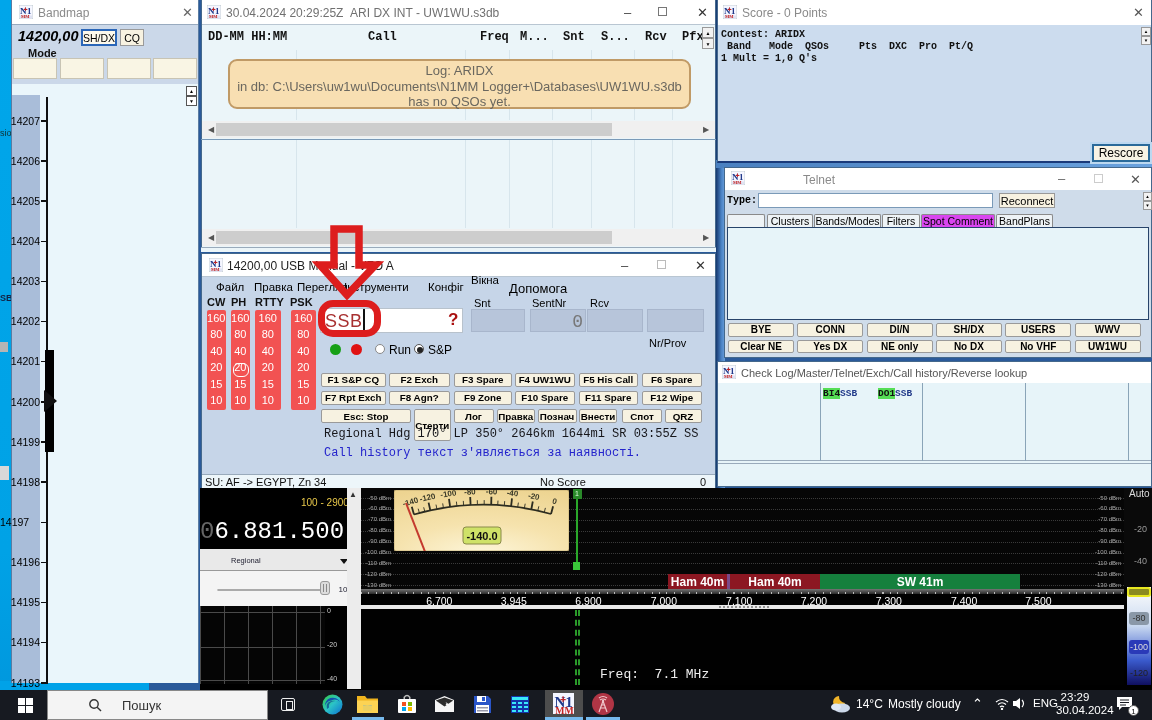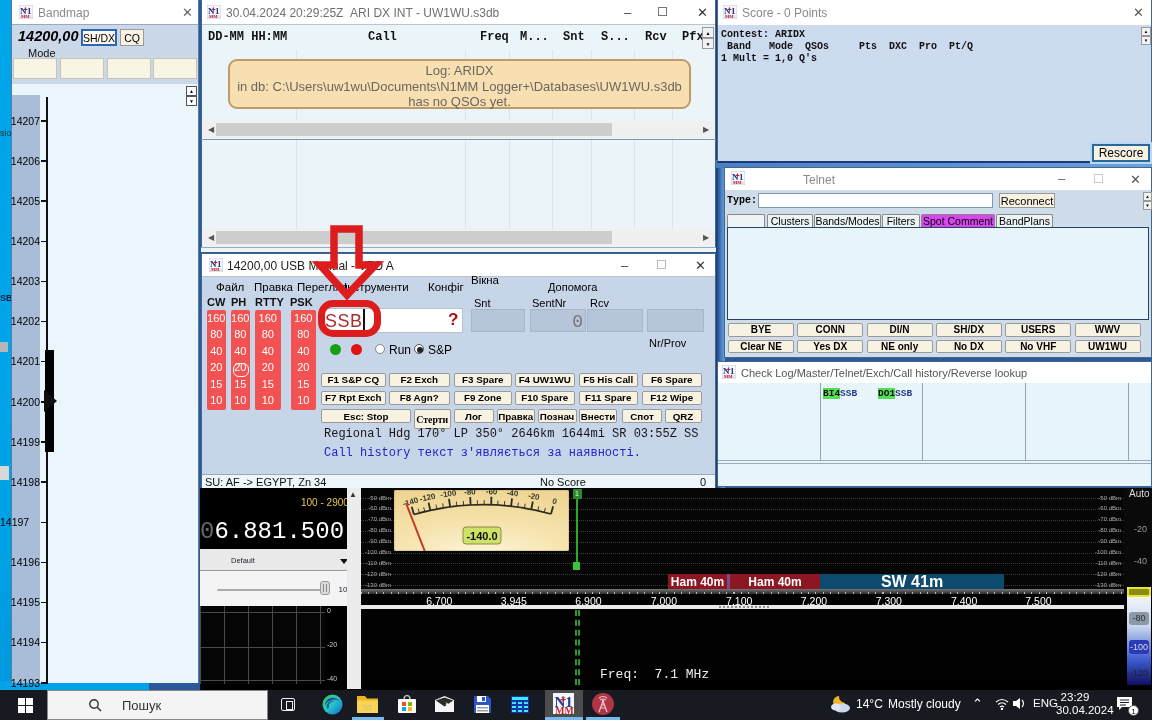--- a/index.html
+++ b/index.html
@@ -25,21 +25,21 @@
     <text x="4.5" y="7" font-size="7" font-weight="bold" fill="#c42222">+</text>
     <rect x="1" y="10.5" width="12" height="3" fill="#dfe2f2"></rect>
     <text x="2" y="13.4" font-size="4.5" font-weight="bold" fill="#c42222" font-family="Liberation Serif">MM</text>
   </svg>
 <div class="a tt" style="left:38px;top:6px;">Bandmap</div>
 <div class="a" style="left:182px;top:5px;font-size:13px;color:#666;">✕</div>
 <div class="a" style="left:12px;top:24px;width:186px;height:60px;background:#cbd8e9;border-top:1px solid #98aabf"></div>
 <div class="a" style="left:18px;top:28px;font-size:14.5px;font-weight:bold;font-style:italic;color:#000;">14200,00</div>
 <div class="a" style="left:81px;top:29px;width:36px;height:17px;background:#fdf9ec;border:2px solid #2a66b8;display:flex;align-items:center;justify-content:center;font-size:10.5px;">SH/DX</div>
 <div class="a" style="left:120px;top:29px;width:24px;height:17px;background:#f7f2e1;border:1px solid #9a9a9a;display:flex;align-items:center;justify-content:center;font-size:10.5px;">CQ</div>
-<div class="a" style="left:20px;top:47px;font-size:11px;font-weight:normal;color:#111;padding-left:8px;">Mode</div>
+<div class="a" style="left:20px;top:47px;font-size:11px;font-weight:bold;color:#111;padding-left:8px;">Mode</div>
 <div class="a" style="left:13px;top:58px;width:44px;height:21px;background:#f9f5e4;border:1px solid #c8c4b4;"></div>
 <div class="a" style="left:60px;top:58px;width:44px;height:21px;background:#f9f5e4;border:1px solid #c8c4b4;"></div>
 <div class="a" style="left:107px;top:58px;width:44px;height:21px;background:#f9f5e4;border:1px solid #c8c4b4;"></div>
 <div class="a" style="left:153px;top:58px;width:44px;height:21px;background:#f9f5e4;border:1px solid #c8c4b4;"></div>
 <div class="a" style="left:12px;top:84px;width:186px;height:599px;background:#eaf6fb;"></div>
 <div class="a" style="left:12px;top:95px;width:28px;height:588px;background:#a9bdd9;"></div>
 <div class="a" style="left:186px;top:86px;width:11px;height:10px;background:#fff;border:1px solid #555;font-size:5px;color:#000;display:flex;align-items:center;justify-content:center;">▲</div>
 <div class="a" style="left:186px;top:96px;width:11px;height:10px;background:#fff;border:1px solid #555;font-size:5px;color:#000;display:flex;align-items:center;justify-content:center;">▼</div>
 <div class="a" style="left:46px;top:97px;width:2px;height:586px;background:#111;"></div>
 <div class="a" style="left:0px;top:114.5px;width:40px;text-align:right;font-size:10.5px;color:#000;">14207</div>
@@ -142,21 +142,21 @@
 <div class="a" style="left:202px;top:276px;width:513px;height:1px;background:#b9c6d2;"></div>
 <div class="a" style="left:621px;top:258px;font-size:13px;color:#444;">–</div>
 <div class="a" style="left:657px;top:260px;width:9px;height:9px;border:1px solid #bbb;"></div>
 <div class="a" style="left:695px;top:258px;font-size:13px;color:#333;">✕</div>
 <div class="a" style="left:216px;top:281px;font-size:11.5px;color:#000;">Файл</div>
 <div class="a" style="left:254px;top:281px;font-size:11.5px;color:#000;">Правка</div>
 <div class="a" style="left:297px;top:281px;font-size:11.5px;color:#000;">Перегляд</div>
 <div class="a" style="left:344px;top:281px;font-size:11.5px;color:#000;">Інструменти</div>
 <div class="a" style="left:428px;top:281px;font-size:11.5px;color:#000;">Конфіг</div>
 <div class="a" style="left:471px;top:274px;font-size:11.5px;color:#000;">Вікна</div>
-<div class="a" style="left:509px;top:281px;font-size:11px;color:#000;margin-left:39px;">Допомога</div>
+<div class="a" style="left:509px;top:281px;font-size:13px;color:#000;">Допомога</div>
 <div class="a" style="left:207px;top:296px;font-size:11px;font-weight:bold;color:#111;">CW</div>
 <div class="a" style="left:231px;top:296px;font-size:11px;font-weight:bold;color:#111;">PH</div>
 <div class="a" style="left:255px;top:296px;font-size:11px;font-weight:bold;color:#111;">RTTY</div>
 <div class="a" style="left:290px;top:296px;font-size:11px;font-weight:bold;color:#111;">PSK</div>
 <div class="a" style="left:474px;top:297px;font-size:11px;color:#000;">Snt</div>
 <div class="a" style="left:532px;top:297px;font-size:11px;color:#000;">SentNr</div>
 <div class="a" style="left:590px;top:297px;font-size:11px;color:#000;">Rcv</div>
 <div class="a" style="left:649px;top:297px;font-size:11px;color:#000;margin-top:40px;">Nr/Prov</div>
 <div class="a" style="left:206.5px;top:310px;width:19.5px;height:100px;background:#f25252;border-radius:2px;"></div>
 <div class="a" style="left:206.5px;top:311.5px;width:19.5px;text-align:center;font-size:11px;color:#fff;">160</div>
@@ -209,21 +209,21 @@
 <div class="a beb" style="left:389.0px;top:390.5px;width:60.5px;height:14px;">F8 Agn?</div>
 <div class="a beb" style="left:453.5px;top:372.5px;width:58.5px;height:14px;">F3 Spare</div>
 <div class="a beb" style="left:453.5px;top:390.5px;width:58.5px;height:14px;">F9 Zone</div>
 <div class="a beb" style="left:514.5px;top:372.5px;width:60.5px;height:14px;">F4 UW1WU</div>
 <div class="a beb" style="left:514.5px;top:390.5px;width:60.5px;height:14px;">F10 Spare</div>
 <div class="a beb" style="left:578.5px;top:372.5px;width:59.5px;height:14px;">F5 His Call</div>
 <div class="a beb" style="left:578.5px;top:390.5px;width:59.5px;height:14px;">F11 Spare</div>
 <div class="a beb" style="left:642.0px;top:372.5px;width:59.5px;height:14px;">F6 Spare</div>
 <div class="a beb" style="left:642.0px;top:390.5px;width:59.5px;height:14px;">F12 Wipe</div>
 <div class="a beb" style="left:321.0px;top:409px;width:90.0px;height:14px;font-size:9.8px;">Esc: Stop</div>
-<div class="a beb" style="left:414.0px;top:409px;width:36.5px;height:20px;font-size:9.8px;font-family:Liberation Serif, serif;">Стерти</div>
+<div class="a beb" style="left:414.0px;top:409px;width:36.5px;height:32px;font-size:9.8px;">Стерти</div>
 <div class="a beb" style="left:453.5px;top:409px;width:40.0px;height:14px;font-size:9.8px;">Лог</div>
 <div class="a beb" style="left:497.0px;top:409px;width:37.5px;height:14px;font-size:9.8px;">Правка</div>
 <div class="a beb" style="left:537.5px;top:409px;width:39.0px;height:14px;font-size:9.8px;">Познач</div>
 <div class="a beb" style="left:579.0px;top:409px;width:38.0px;height:14px;font-size:9.8px;">Внести</div>
 <div class="a beb" style="left:622.0px;top:409px;width:40.0px;height:14px;font-size:9.8px;">Спот</div>
 <div class="a beb" style="left:664.5px;top:409px;width:37.0px;height:14px;font-size:9.8px;">QRZ</div>
 <div class="a mono" style="left:324px;top:427px;font-size:12px;color:#16161a;white-space:pre;">Regional Hdg 170° LP 350° 2646km 1644mi SR 03:55Z SS</div>
 <div class="a mono" style="left:324px;top:446px;font-size:12px;color:#2424cc;white-space:pre;">Call history текст з'являється за наявності.</div>
 <div class="a" style="left:202px;top:474px;width:513px;height:15px;background:#edf6fa;border-top:1px solid #9ab;"></div>
 <div class="a" style="left:205px;top:476px;font-size:11px;color:#111;">SU: AF -&gt; EGYPT, Zn 34</div>
@@ -302,21 +302,21 @@
 <div class="a" style="left:1025px;top:383px;width:1px;height:78px;background:#8aa4b8;"></div>
 <div class="a" style="left:1128px;top:383px;width:1px;height:78px;background:#8aa4b8;"></div>
 <div class="a mono" style="left:823px;top:388px;font-size:9.5px;font-weight:bold;color:#223a8a;"><span style="background:#55dd55;color:#111;">BI4</span>SSB</div>
 <div class="a mono" style="left:878px;top:388px;font-size:9.5px;font-weight:bold;color:#223a8a;"><span style="background:#55dd55;color:#111;">DO1</span>SSB</div>
 <div class="a" style="left:718px;top:463px;width:433px;height:22px;background:#e7f4f9;border-top:1px solid #9ab;"></div>
 <div class="a" style="left:200px;top:488px;width:952px;height:202px;background:#000;"></div>
 <div class="a" style="left:301px;top:497px;font-size:10px;color:#e8c84a;">100 - 2900</div>
 <div class="a mono" style="left:200px;top:518px;font-size:24px;color:#666;">0<span style="color:#fff;font-family:Liberation Mono, monospace;">6.881.500</span></div>
 <div class="a" style="left:200px;top:549px;width:147px;height:22px;background:#e9e9e9;border-bottom:1px solid #999;"></div>
 <div class="a" style="left:200px;top:571px;width:147px;height:35px;background:#f4f4f4;"></div>
-<div class="a" style="left:231px;top:556px;font-size:7.5px;color:#223;">Default</div>
+<div class="a" style="left:231px;top:556px;font-size:7.5px;color:#223;">Regional</div>
 <svg class="a" style="left:340px;top:559px" width="8" height="5">
     <polygon points="0,0 8,0 4,5" fill="#111"></polygon>
   </svg>
 <div class="a" style="left:217px;top:588.5px;width:112px;height:2.5px;background:#fdfdfd;border:1px solid #aaa;border-radius:2px;"></div>
 <div class="a" style="left:319.5px;top:580.5px;width:10px;height:14px;background:#dcdcdc;border:1px solid #999;border-radius:3px;"></div>
 <div class="a" style="left:322.5px;top:583.5px;width:1px;height:8px;background:#888;"></div>
 <div class="a" style="left:325.5px;top:583.5px;width:1px;height:8px;background:#888;"></div>
 <div class="a" style="left:338.5px;top:584.5px;font-size:8px;color:#223;">10</div>
 <div class="a" style="left:200px;top:606px;width:125px;height:78px;background:#050505;"></div>
 <div class="a" style="left:200px;top:606px;width:1px;height:78px;background:#4a4a4a;"></div>
@@ -404,21 +404,21 @@
     <line x1="12" y1="13" x2="31.5" y2="63" stroke="#c43a2e" stroke-width="2"></line>
     <rect x="69" y="37" width="38" height="17" fill="#cfe268" stroke="#8a8a4a" stroke-width="1" rx="3"></rect>
     <text x="88" y="50" font-family="Liberation Sans" font-size="11" font-weight="bold" fill="#111" text-anchor="middle">-140.0</text>
   </svg>
 <div class="a" style="left:575.5px;top:498px;width:2px;height:72px;background:#2aa82a;"></div>
 <div class="a" style="left:572.5px;top:489px;width:9px;height:10px;background:#2a8a2a;color:#dfd;font-size:7px;text-align:center;line-height:10px;">1</div>
 <div class="a" style="left:573px;top:562px;width:7px;height:8px;background:#3ac83a;"></div>
 <div class="a" style="left:668px;top:573.5px;width:59px;height:16px;background:#8c1722;color:#fff;font-size:12px;font-weight:bold;display:flex;align-items:center;justify-content:center;white-space:nowrap;overflow:hidden;">Ham 40m</div>
 <div class="a" style="left:727px;top:573.5px;width:3px;height:16px;background:#7a4a8a;"></div>
 <div class="a" style="left:730px;top:573.5px;width:90px;height:16px;background:#8c1722;color:#fff;font-size:12px;font-weight:bold;display:flex;align-items:center;justify-content:center;">Ham 40m</div>
-<div class="a" style="left:820px;top:573.5px;width:184px;height:16px;background:#0c4a6e;color:#fff;font-size:16px;font-weight:bold;display:flex;align-items:center;justify-content:center;">SW 41m</div>
+<div class="a" style="left:820px;top:573.5px;width:200px;height:16px;background:#15803d;color:#fff;font-size:12px;font-weight:bold;display:flex;align-items:center;justify-content:center;">SW 41m</div>
 <div class="a" style="left:361px;top:589px;width:763px;height:5px;background:linear-gradient(180deg,#757575,#2a2a2a);"></div>
 <div class="a" style="left:361px;top:591.5px;width:763px;height:2.5px;background:repeating-linear-gradient(90deg,#bbb 0 1px,transparent 1px 7.45px);"></div>
 <div class="a" style="left:361px;top:594px;width:763px;height:11px;background:#000;"></div>
 <div class="a" style="left:414.3px;top:594.5px;width:50px;text-align:center;font-size:10.5px;color:#fff;">6.700</div>
 <div class="a" style="left:488.8px;top:594.5px;width:50px;text-align:center;font-size:10.5px;color:#fff;">3.945</div>
 <div class="a" style="left:563.5px;top:594.5px;width:50px;text-align:center;font-size:10.5px;color:#fff;">6.900</div>
 <div class="a" style="left:638.9px;top:594.5px;width:50px;text-align:center;font-size:10.5px;color:#fff;">7.000</div>
 <div class="a" style="left:714.2px;top:594.5px;width:50px;text-align:center;font-size:10.5px;color:#fff;">7.100</div>
 <div class="a" style="left:789.0px;top:594.5px;width:50px;text-align:center;font-size:10.5px;color:#fff;">7.200</div>
 <div class="a" style="left:863.8px;top:594.5px;width:50px;text-align:center;font-size:10.5px;color:#fff;">7.300</div>

